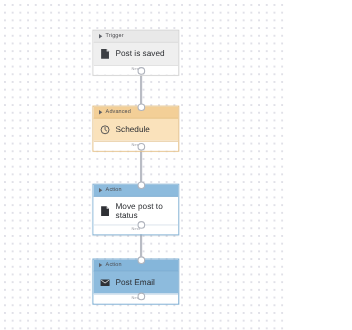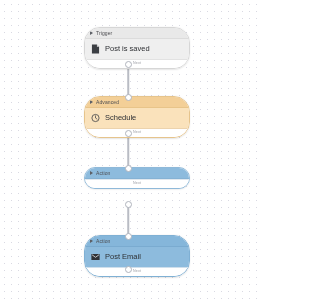--- a/index.html
+++ b/index.html
@@ -42,23 +42,23 @@
     background: #ffffff;
     border: 1.2px solid #b0b4bd;
     box-sizing: border-box;
     z-index: 5;
   }
 
   
   .node {
     position: absolute;
     left: 84px;
-    width: 106px;
+    width: 79px;
     box-sizing: border-box;
-    border-radius: 16px;
+    border-radius: 0;
     overflow: hidden;
     z-index: 3;
     box-shadow: 0 0.5px 1.5px rgba(0,0,0,0.10);
   }
 
   .node-header {
     display: flex;
     align-items: center;
     gap: 3px;
     padding: 2.5px 5px 2.5px 5px;
@@ -162,20 +162,27 @@
       <span>Schedule</span>
     </div>
     <div class="node-footer">Next</div>
   </div>
 
   <div class="node n-action" style="top:167px;">
     <div class="node-header">
       <span class="tri"></span>
       <span>Action</span>
     </div>
+    <div class="node-body">
+      <svg class="icon" viewBox="0 0 12 14">
+        <path d="M1 0.8 h7 l3 3 v9.4 h-10 z" fill="#2f3136"></path>
+        <path d="M8 0.8 v3 h3 z" fill="#ffffff" opacity="0.85"></path>
+      </svg>
+      <span>Move post to status</span>
+    </div>
     <div class="node-footer">Next</div>
   </div>
 
   <div class="node n-action-selected" style="top:235px;">
     <div class="node-header">
       <span class="tri"></span>
       <span>Action</span>
     </div>
     <div class="node-body">
       <svg class="icon" viewBox="0 0 14 11">

